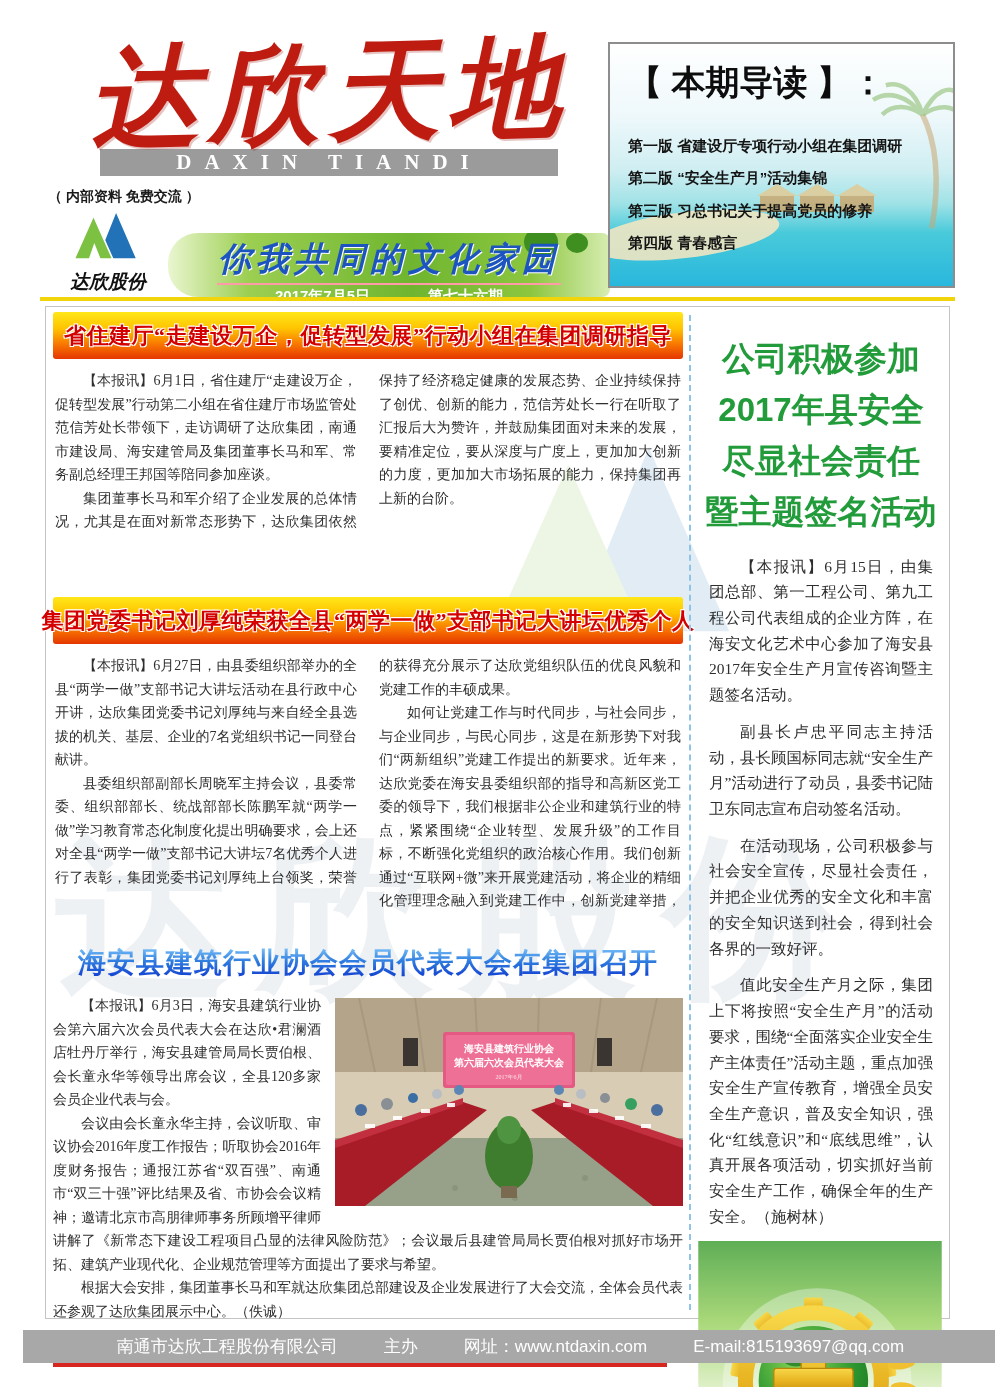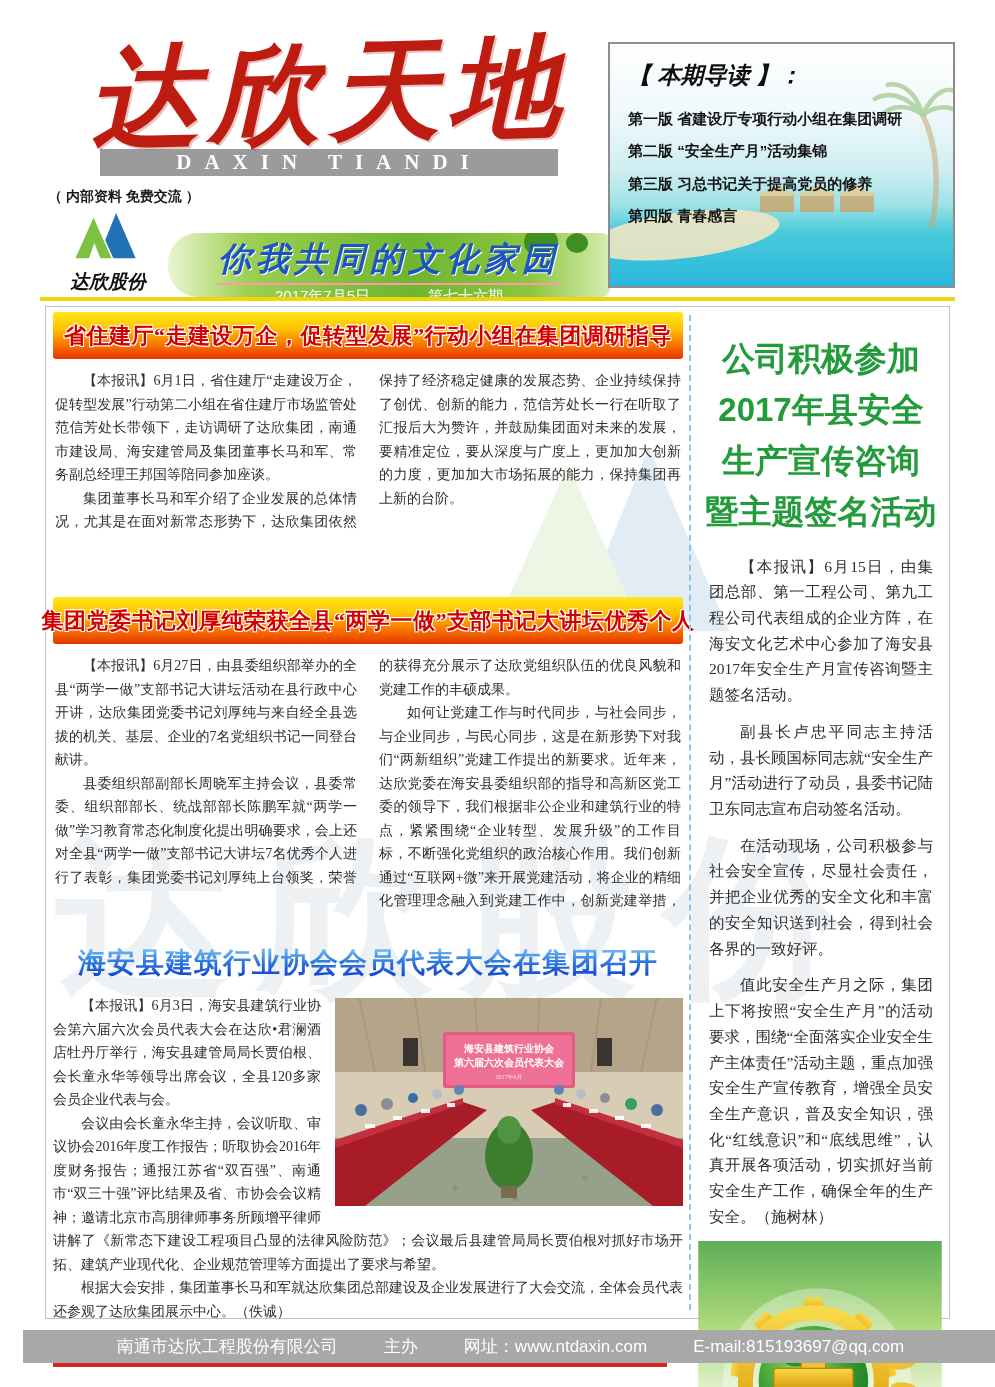--- a/index.html
+++ b/index.html
@@ -27,34 +27,34 @@
   .logo-text { font-size:19px; font-weight:bold; font-style:italic; color:#111; margin-top:1px; }
   .green-banner { flex:1; position:relative; height:64px; border-radius:30px 8px 8px 30px;
     background:linear-gradient(90deg,#eaf6d0 0%,#9ccf52 18%,#6fb52f 55%,#8cc63f 82%,#d7edb2 100%); overflow:hidden; }
   .green-banner .tree1,.green-banner .tree2 { position:absolute; border-radius:50%; background:#3e8f1f; }
   .tree1 { width:34px; height:30px; right:52px; top:-6px; }
   .tree2 { width:22px; height:20px; right:22px; top:0; }
   .slogan { position:relative; z-index:1; text-align:center; font-size:33px; font-weight:bold; font-style:italic;
     color:#1d55c0; letter-spacing:5px; padding-top:4px; text-shadow:1px 1px 0 #ffffff; }
   .slogan-underline { width:78%; margin:1px auto 2px; border-bottom:2px solid #ff9aa8; }
   .date-row { position:relative; z-index:1; display:flex; justify-content:center; gap:58px;
-    color:#ffffff; font-weight:normal; font-size:15px; font-family:"Liberation Sans",sans-serif; }
+    color:#ffffff; font-weight:bold; font-size:15px; font-family:"Liberation Sans",sans-serif; }
 
   
   .guide-box { position:absolute; right:40px; top:42px; width:347px; height:246px; z-index:2;
     border:2px solid #8d8d8d; padding:16px 6px 0 18px; overflow:hidden;
     background:linear-gradient(180deg,#ffffff 0%,#eef8fb 30%,#cfeef2 52%,#9fe2e6 66%,#49cada 78%,#28b7dd 100%); }
   .guide-sand { position:absolute; left:-20px; bottom:28px; width:190px; height:46px; background:#f0e6c2;
     transform:rotate(-7deg); border-radius:50%; opacity:.9; }
   .guide-hut { position:absolute; bottom:74px; left:150px; display:flex; gap:6px; opacity:.85; }
   .hut { width:34px; height:16px; background:#caa86f; position:relative; }
   .hut::before { content:""; position:absolute; top:-12px; left:-3px; border-left:20px solid transparent;
     border-right:20px solid transparent; border-bottom:12px solid #e2cb96; }
-  .guide-title { position:relative; z-index:1; font-size:23px; font-weight:bold; color:#0d0d0d;
-    font-family:"Liberation Sans",sans-serif; margin-bottom:12px;font-style:italic; }
+  .guide-title { position:relative; z-index:1; font-size:34px; font-weight:bold; color:#0d0d0d;
+    font-family:"Liberation Sans",sans-serif; margin-bottom:24px; }
   .guide-item { position:relative; z-index:1; font-size:15px; font-weight:bold; color:#141414;
     line-height:2.15; font-family:"Liberation Sans",sans-serif; }
   .guide-palm { position:absolute; right:-8px; top:30px; z-index:0; }
 
   
   .yellow-line { position:absolute; left:40px; right:40px; top:297px; height:4px; background:#f2d40a; z-index:2; }
 
   
   .content { position:absolute; left:45px; top:306px; width:905px; height:1013px;
     border:1px solid #c4c4c4; z-index:1; }
@@ -245,21 +245,21 @@
         <div class="red-bar"></div>
       </div>
     </div>
 
     <div class="col-divider"></div>
 
     <div class="right-col">
       <div class="green-head">
         <div>公司积极参加</div>
         <div>2017年县安全</div>
-        <div>生产宣传咨询</div>
+        <div>尽显社会责任</div>
         <div>暨主题签名活动</div>
       </div>
       <div class="right-body">
         <p>【本报讯】6月15日，由集团总部、第一工程公司、第九工程公司代表组成的企业方阵，在海安文化艺术中心参加了海安县2017年安全生产月宣传咨询暨主题签名活动。</p>
         <p>副县长卢忠平同志主持活动，县长顾国标同志就“安全生产月”活动进行了动员，县委书记陆卫东同志宣布启动签名活动。</p>
         <p>在活动现场，公司积极参与社会安全宣传，尽显社会责任，并把企业优秀的安全文化和丰富的安全知识送到社会，得到社会各界的一致好评。</p>
         <p>值此安全生产月之际，集团上下将按照“安全生产月”的活动要求，围绕“全面落实企业安全生产主体责任”活动主题，重点加强安全生产宣传教育，增强全员安全生产意识，普及安全知识，强化“红线意识”和“底线思维”，认真开展各项活动，切实抓好当前安全生产工作，确保全年的生产安全。（施树林）</p>
       </div>
       <div class="safety-wrap">
         <svg width="244" height="368" viewBox="0 0 258 390">

